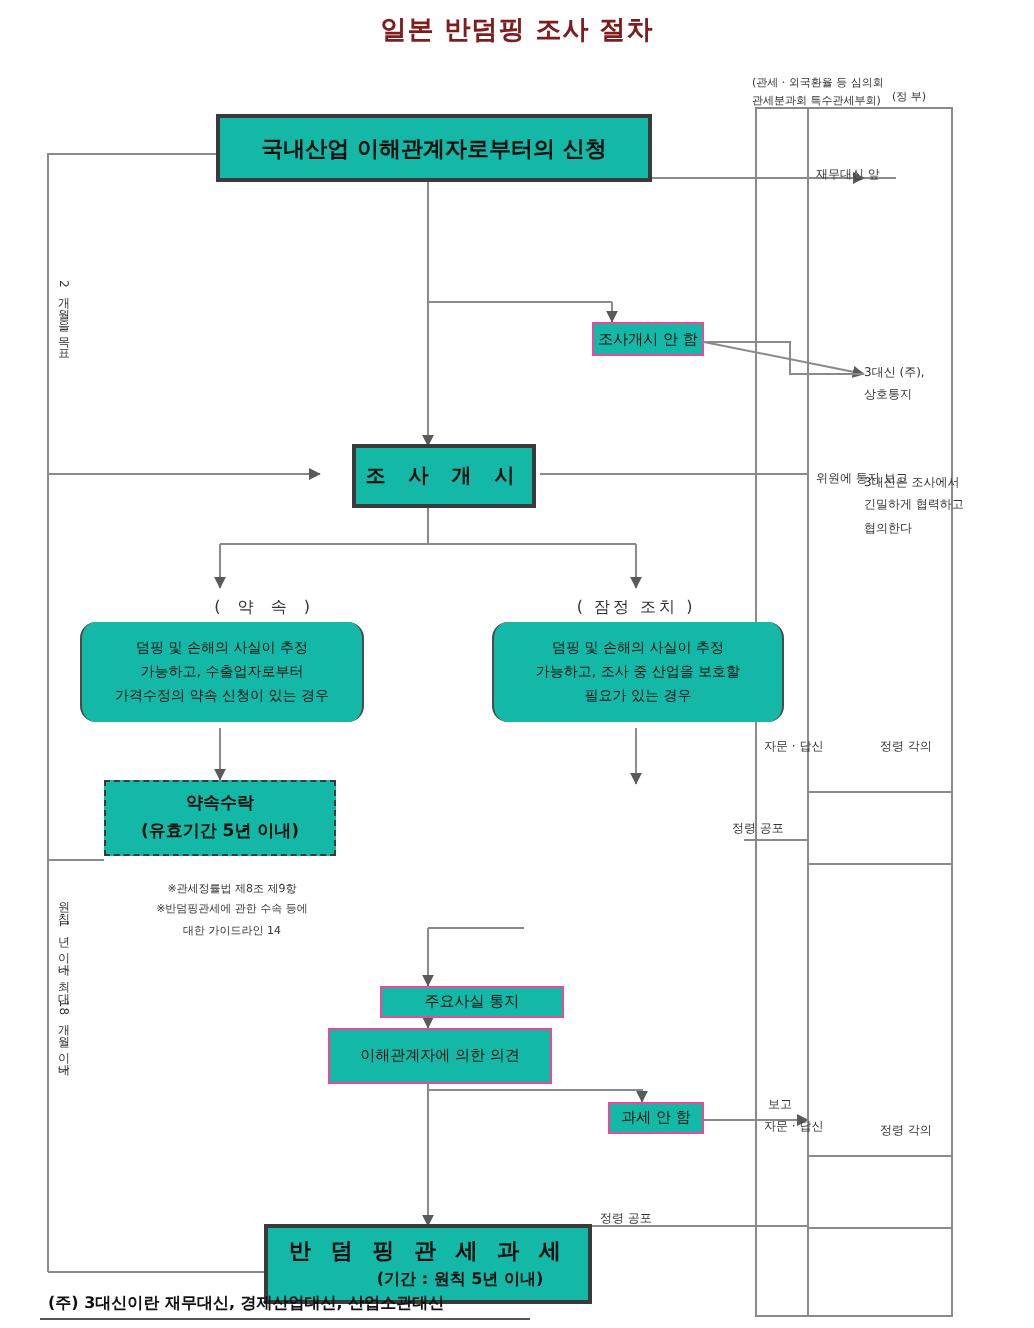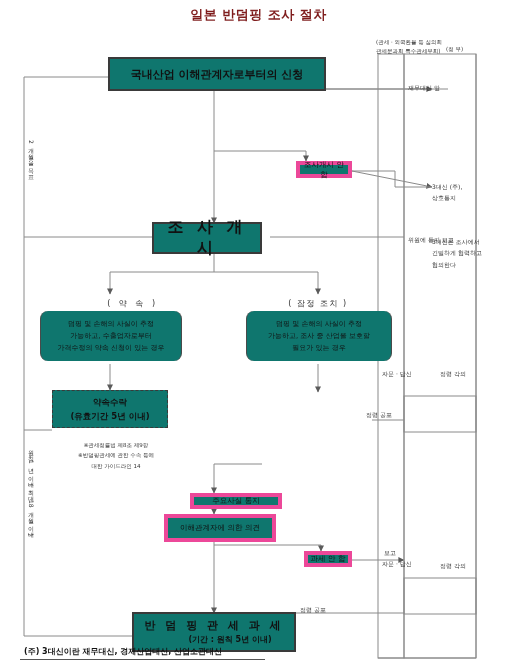--- a/index.html
+++ b/index.html
@@ -1,24 +1,24 @@
 <!DOCTYPE html>
 <html><head>
 <meta charset="utf-8">
 <style>
   html,body{margin:0;padding:0;background:#ffffff;}
   body{width:517px;height:664px;position:relative;overflow:hidden;
        font-family:"DejaVu Sans","Liberation Sans",sans-serif;color:#222;}
   .title{position:absolute;left:0;top:6px;width:517px;text-align:center;
          font-size:13px;font-weight:bold;color:#7f1d1d;letter-spacing:.5px;}
   .canvas{position:absolute;left:0;top:0;width:517px;height:664px;}
-  .box{position:absolute;box-sizing:border-box;background:#0f766e;
+  .box{position:absolute;box-sizing:border-box;background:#14b8a6;
        display:flex;flex-direction:column;align-items:center;justify-content:center;
        text-align:center;color:#111;}
-  .solid{border:4px solid #ec4899;}
+  .solid{border:1px solid #ec4899;}
   .heavy{border:2px solid #3a3a3a;}
   .dashed{border:1px dashed #3a3a3a;}
   .nb{border:none;}
   .lbl{position:absolute;color:#333;line-height:1.45;}
   .vert{position:absolute;writing-mode:vertical-rl;text-orientation:mixed;
         color:#333;letter-spacing:0px;}
   svg.lines{position:absolute;left:0;top:0;}
   .footer{position:absolute;left:24px;top:646px;font-size:8px;color:#111;font-weight:bold;}
   .footrule{position:absolute;left:20px;top:659px;width:245px;height:1px;background:#555;}
 </style>
@@ -98,21 +98,21 @@
   </svg>
 
   <div class="box heavy" style="left:108px;top:57px;width:218px;height:34px;font-size:11px;font-weight:bold;">
     <span>국내산업 이해관계자로부터의        신청</span>
   </div>
 
   <div class="box solid" style="left:296px;top:161px;width:56px;height:17px;font-size:7.5px;">
     <span>조사개시 안 함</span>
   </div>
 
-  <div class="box heavy" style="left:152px;top:222px;width:110px;height:32px;font-size:16px;font-weight:bold;letter-spacing:4px;">
+  <div class="box heavy" style="left:176px;top:222px;width:92px;height:32px;font-size:10px;font-weight:bold;letter-spacing:4px;">
     <span>조 사 개 시</span>
   </div>
 
   <div class="lbl" style="left:62px;top:298px;width:96px;text-align:right;font-size:8px;letter-spacing:3px;">
     <span>( 약 속 )</span>
   </div>
   <div class="box nb" style="left:40px;top:311px;width:142px;height:50px;font-size:7px;line-height:1.75;
               border-left:1px solid #4a4a4a;border-right:1px solid #4a4a4a;
               border-top-left-radius:8px;border-bottom-left-radius:8px;
               border-top-right-radius:8px;border-bottom-right-radius:8px;">

